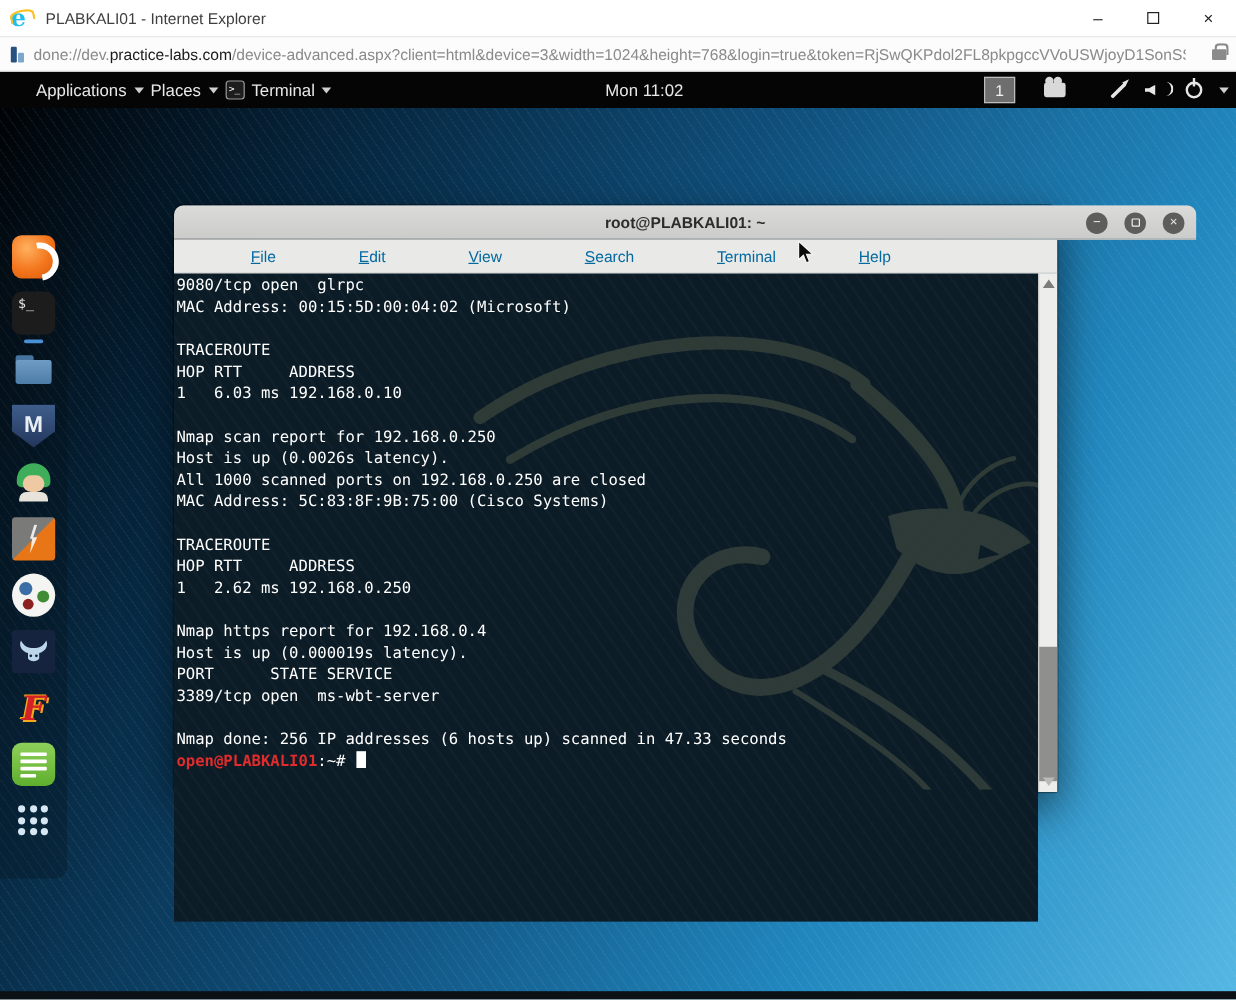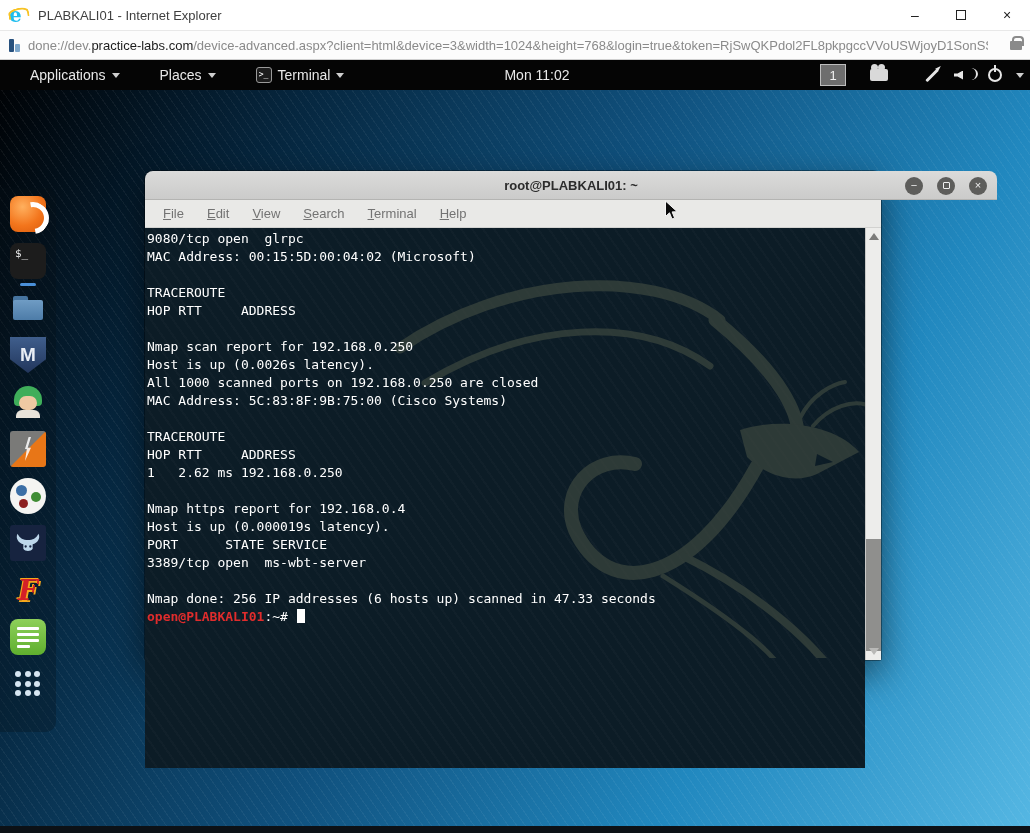--- a/index.html
+++ b/index.html
@@ -27,21 +27,21 @@
 
   
   .desktop { left:0; top:60px; width:1030px; height:773px;
     background:linear-gradient(118deg,#000103 0%,#06263e 22%,#10517e 48%,#2188bf 74%,#55b7e3 100%); }
   .desktop::after { content:""; position:absolute; inset:0;
     background:repeating-linear-gradient(55deg, rgba(255,255,255,0.05) 0 1px, transparent 1px 7px); }
   .bottom-strip { left:0; top:826px; width:1030px; height:7px; background:#0c1116; z-index:5; }
 
   
   .topbar { left:0; top:60px; width:1030px; height:30px; background:#050505; display:flex; align-items:center; color:#e8e8e8; font-size:14px; z-index:4; }
-  .tb-item { display:flex; align-items:center; gap:6px; padding:0 20px; height:30px; cursor:default; }
+  .tb-item { display:flex; align-items:center; gap:6px; padding:0 3px; height:30px; cursor:default; }
   .caret { width:0; height:0; border-left:4px solid transparent; border-right:4px solid transparent; border-top:5px solid #cfcfcf; }
   .tb-appicon { width:16px; height:16px; background:#1d1d1d; border:1px solid #9a9a9a; border-radius:3px; color:#fff; font-size:8px; font-family:"DejaVu Sans Mono", monospace; line-height:14px; text-align:center; }
   .tb-clock { position:absolute; left:0; right:0; text-align:center; pointer-events:none;padding-left:44px; }
   .tb-right { position:absolute; right:6px; top:60px; height:30px; display:flex; align-items:center; gap:14px; z-index:6; color:#e6e6e6; }
   .ws-box { width:26px; height:22px; background:#6e6e6e; border:1px solid #bdbdbd; color:#f2f2f2; font-size:13px; display:flex; align-items:center; justify-content:center; }
   .icon-cam { position:relative; width:18px; height:12px; background:#d9d9d9; border-radius:2px; }
   .icon-cam::before { content:""; position:absolute; left:1px; top:-5px; width:7px; height:7px; background:#d9d9d9; border-radius:50%; }
   .icon-cam::after { content:""; position:absolute; left:8px; top:-5px; width:7px; height:7px; background:#d9d9d9; border-radius:50%; }
   .icon-pen { width:16px; height:3px; background:#e6e6e6; transform:rotate(-45deg); border-radius:1px; position:relative; }
   .icon-pen::after { content:""; position:absolute; right:-5px; top:-1px; border-left:6px solid #e6e6e6; border-top:2.5px solid transparent; border-bottom:2.5px solid transparent; }
@@ -83,21 +83,21 @@
   .ic-showapps i { width:6px; height:6px; background:#d6e6f2; border-radius:50%; }
 
   
   .term { left:145px; top:171px; width:736px; height:489px; border-radius:8px 8px 2px 2px; box-shadow:0 14px 36px rgba(0,0,0,0.55), 0 0 0 1px rgba(0,0,0,0.35); z-index:4; }
   .term-titlebar { left:0; top:0; width:852px; height:29px; background:linear-gradient(#dbdbda,#cbcbca); border-radius:8px 8px 0 0; border-bottom:1px solid #b4b4b2; display:flex; align-items:center; justify-content:center; position:absolute; }
   .term-title { font-size:13px; font-weight:bold; color:#2c2c2c; }
   .term-btns { position:absolute; right:10px; top:5.5px; display:flex; gap:14px; }
   .term-btn { width:18px; height:18px; border-radius:50%; background:#5d5d5b; color:#efefef; display:flex; align-items:center; justify-content:center; font-size:11px; line-height:1; cursor:default; }
   .term-btn .msq { width:7px; height:7px; border:1.5px solid #efefef; border-radius:1px; }
   .term-menubar { left:0; top:29px; width:736px; height:28px; background:#e9e9e7; border-bottom:1px solid #d2d2d0; display:flex; align-items:center; padding-left:10px; position:absolute; }
-  .tmenu { font-size:13px; color:#737373; padding:4px 8px; margin-right:7px; cursor:default; }
+  .tmenu { font-size:13px; color:#0369a1; padding:4px 8px; margin-right:7px; cursor:default;margin-left:46px; }
   .tmenu u { text-decoration:underline; }
   .term-content { left:0; top:57px; width:720px; height:540px; background:#0c1c26; position:absolute; overflow:hidden; }
   .term-content::before { content:""; position:absolute; inset:0;
     background:repeating-linear-gradient(55deg, rgba(255,255,255,0.018) 0 2px, transparent 2px 9px); }
   .dragon { position:absolute; left:240px; top:30px; opacity:0.75; }
   .tout { position:relative; z-index:2; padding:2px 0 0 2px; }
   .tline { font-family:"DejaVu Sans Mono", monospace; font-size:13px; line-height:18px; min-height:18px; color:#ffffff; white-space:pre; }
   .prompt-user { color:#e02c2c; font-weight:bold; }
   .cursor-block { display:inline-block; width:8px; height:14px; background:#ffffff; vertical-align:-2px; margin-left:1px; }
   .term-scroll { left:720px; top:57px; width:16px; height:432px; background:#ededeb; border-left:1px solid #c9c9c7; position:absolute; }
@@ -241,20 +241,21 @@
       </g>
       <path d="M355,172 C398,158 452,168 474,194 L432,216 C408,227 378,216 362,199 Z" fill="#39443d"></path>
       <path d="M432,196 l16,8 -18,4 z" fill="#0c1c26"></path>
     </svg>
     <div class="tout">
         <div class="tline">9080/tcp open  glrpc</div>
         <div class="tline">MAC Address: 00:15:5D:00:04:02 (Microsoft)</div>
         <div class="tline"></div>
         <div class="tline">TRACEROUTE</div>
         <div class="tline">HOP RTT     ADDRESS</div>
+        <div class="tline">1   6.03 ms 192.168.0.10</div>
         <div class="tline"></div>
         <div class="tline">Nmap scan report for 192.168.0.250</div>
         <div class="tline">Host is up (0.0026s latency).</div>
         <div class="tline">All 1000 scanned ports on 192.168.0.250 are closed</div>
         <div class="tline">MAC Address: 5C:83:8F:9B:75:00 (Cisco Systems)</div>
         <div class="tline"></div>
         <div class="tline">TRACEROUTE</div>
         <div class="tline">HOP RTT     ADDRESS</div>
         <div class="tline">1   2.62 ms 192.168.0.250</div>
         <div class="tline"></div>

